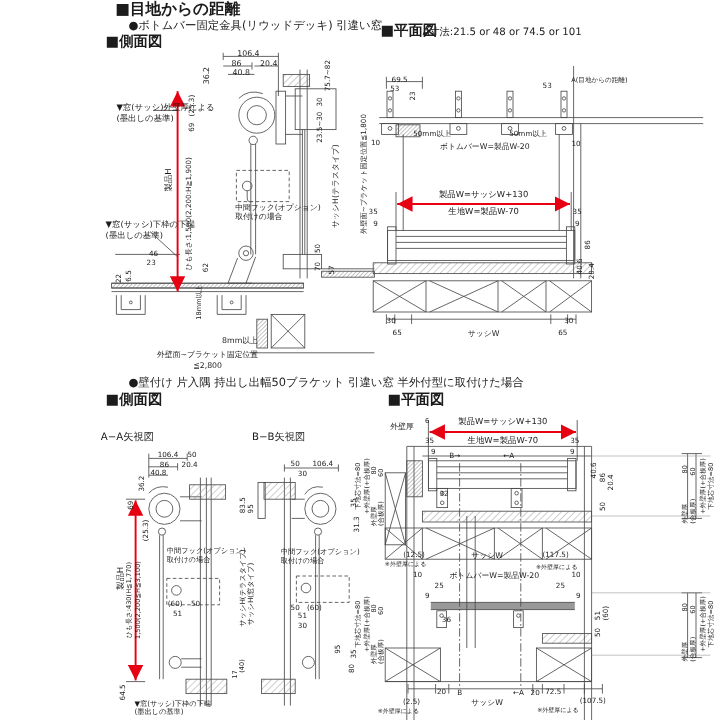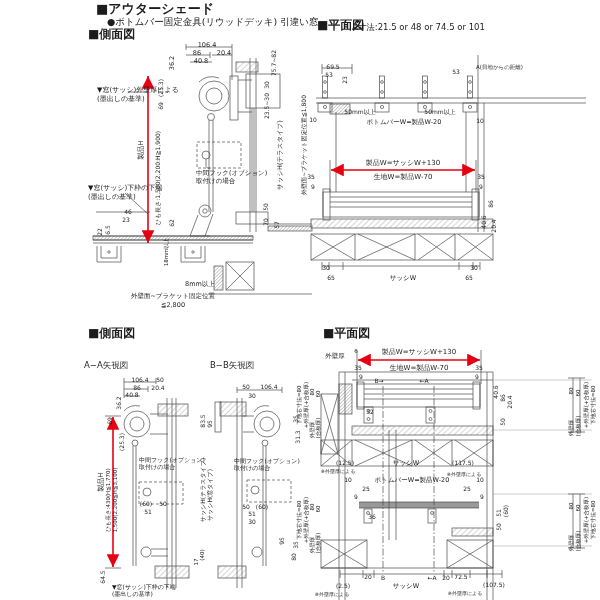--- a/index.html
+++ b/index.html
@@ -184,25 +184,26 @@
       <path d="M434,386 V572" stroke-dasharray="7,2,1.5,2"></path>
       <path d="M487,372 V600 M493,372 V600"></path>
       <path d="M321,568 H493 M340,574 H502"></path>
       <path d="M340,570 V578 M363,570 V578 M374,570 V578 M444,570 V578 M452,570 V578 M470,570 V578 M487,570 V578 M502,570 V578"></path>
       <path d="M573,378 V432 M580,378 V432 M573,494 V548 M580,494 V548"></path>
       <path d="M568,378 H585 M568,432 H585 M568,494 H585 M568,548 H585"></path>
       <path d="M493,380 H592 M493,430 H592 M493,494 H592 M493,546 H592" stroke="#9a9a9a" stroke-width="0.5"></path>
     </g>
   </svg>
 
-  <div class="t bold" style="left:96px;top:2px;font-size:13px;">■アウターシェード</div>
+  <div class="t bold" style="left:96px;top:2px;font-size:13px;">■目地からの距離</div>
   <div class="t" style="left:107px;top:17px;font-size:9.5px;">●ボトムバー固定金具(リウッドデッキ) 引違い窓</div>
   <div class="t bold" style="left:88px;top:28px;font-size:12px;">■側面図</div>
   <div class="t bold" style="left:317px;top:19px;font-size:12px;">■平面図</div>
   <div class="t" style="left:352px;top:23px;font-size:8.5px;">A寸法:21.5 or 48 or 74.5 or 101</div>
+  <div class="t" style="left:107px;top:315px;font-size:9.5px;">●壁付け 片入隅 持出し出幅50ブラケット 引違い窓 半外付型に取付けた場合</div>
   <div class="t bold" style="left:88px;top:327px;font-size:12px;">■側面図</div>
   <div class="t bold" style="left:323px;top:327px;font-size:12px;">■平面図</div>
   <div class="t" style="left:84px;top:361px;font-size:8.5px;">A−A矢視図</div>
   <div class="t" style="left:210px;top:361px;font-size:8.5px;text-align:center;">B−B矢視図</div>
 
   <div style="position:absolute;left:0;top:0;width:488px;height:600px;">
       <span class="lbl" style="left: 207px; top: 45px; font-size: 6.5px;">106.4</span>
       <span class="lbl" style="left: 197px; top: 53px; font-size: 6.5px;">86</span>
       <span class="lbl" style="left: 224px; top: 53px; font-size: 6.5px;">20.4</span>
       <span class="lbl" style="left: 201px; top: 61px; font-size: 6.5px;">40.8</span>

